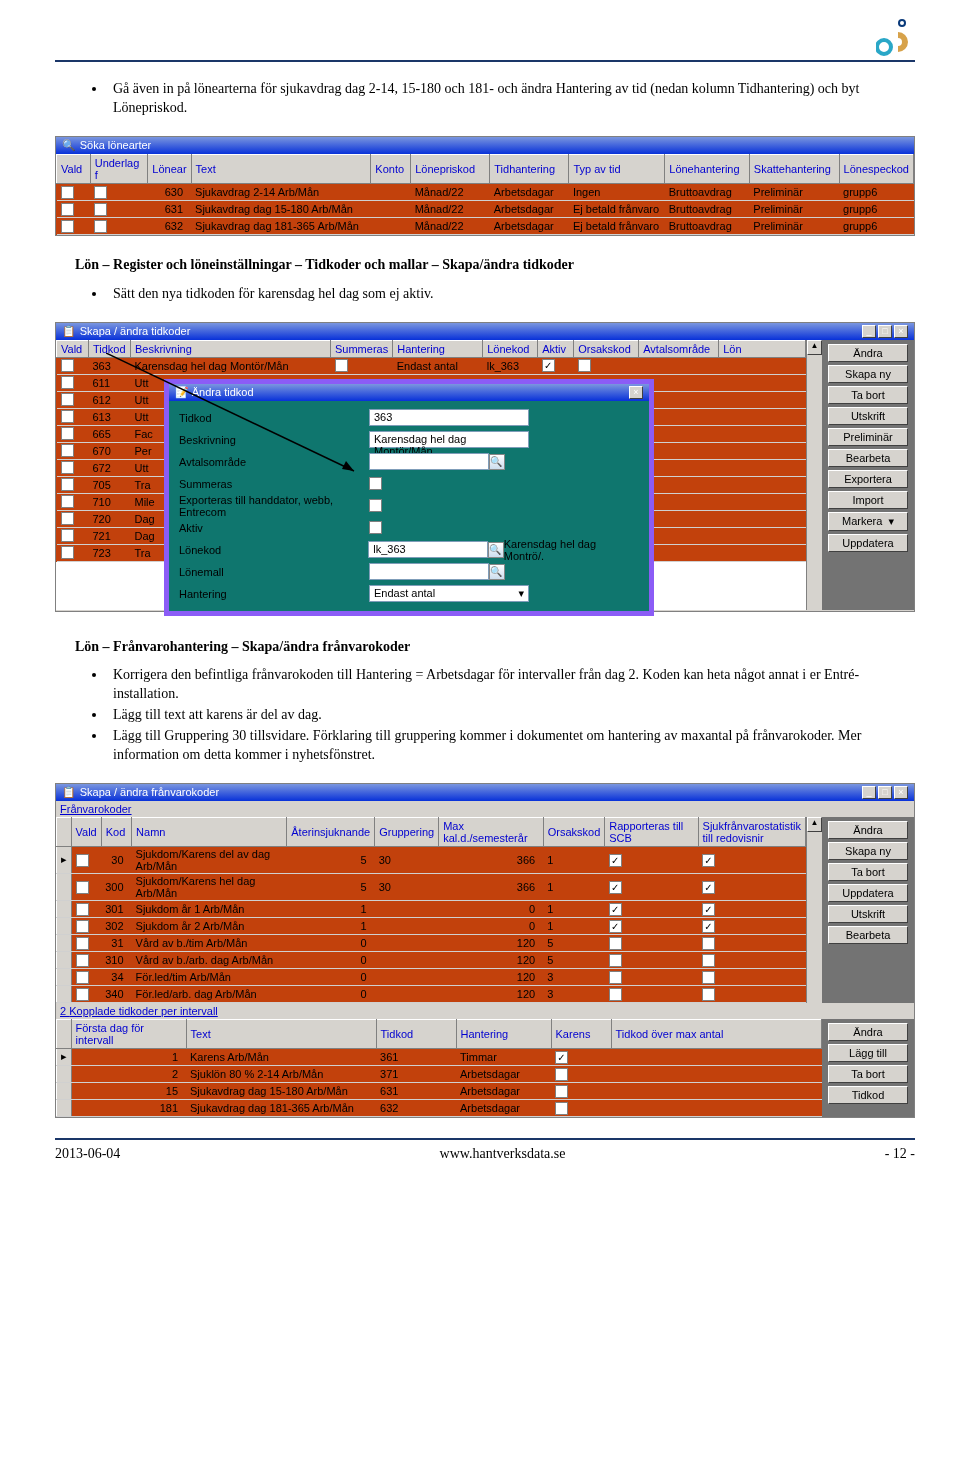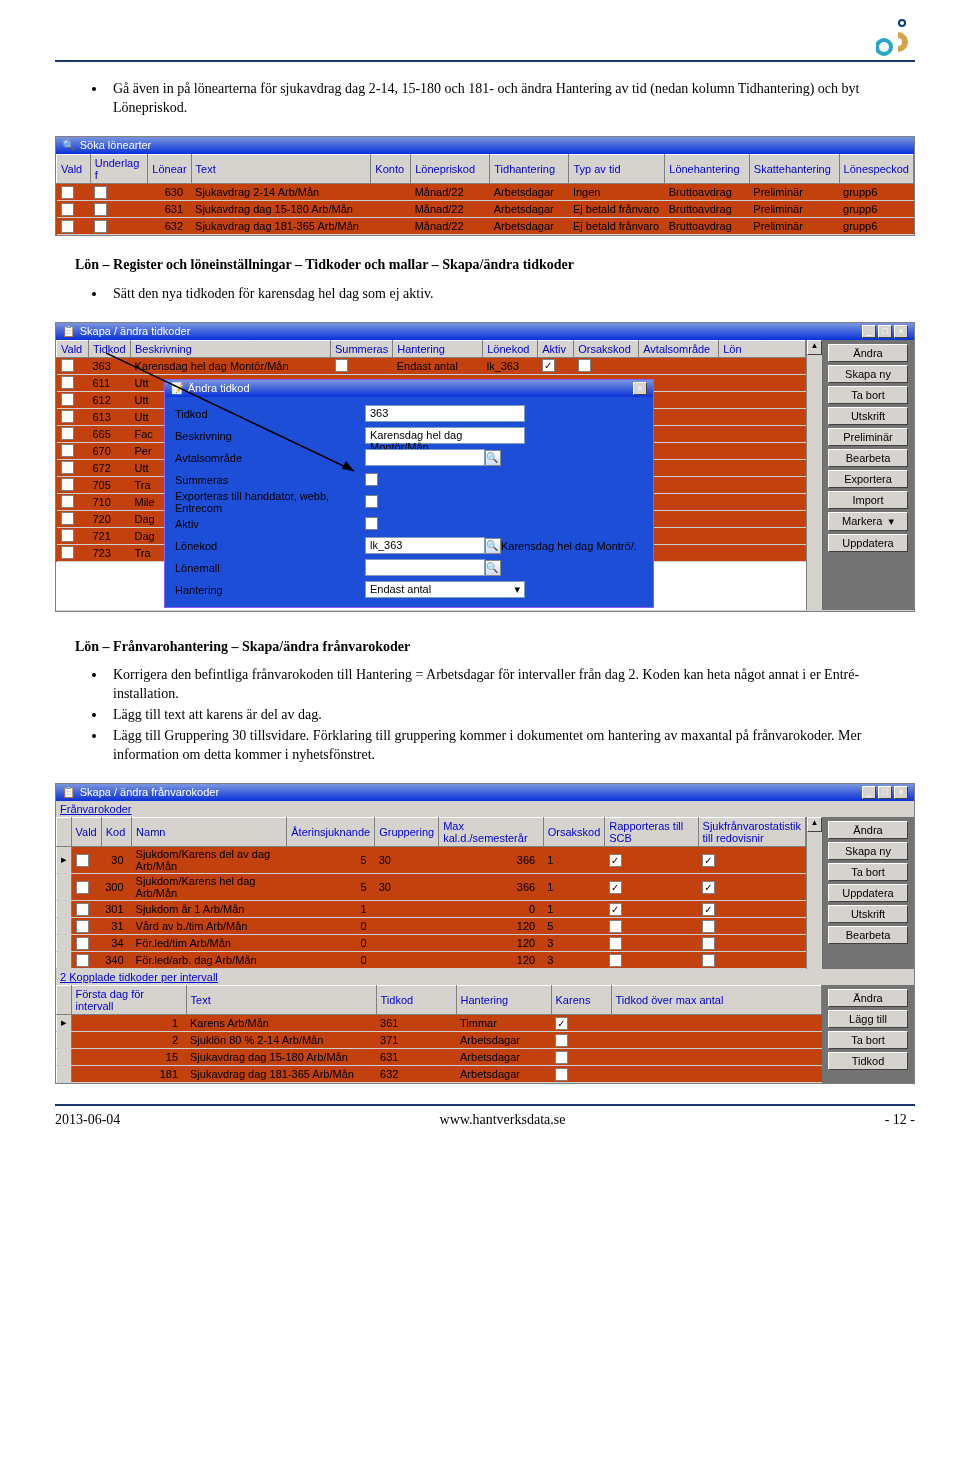--- a/index.html
+++ b/index.html
@@ -20,21 +20,21 @@
   .grid { width: 100%; border-collapse: collapse; background: #c2410c; }
   .grid th { background: #d6d3ce; font-weight: normal; text-align: left; border: 1px solid #808080; border-top-color:#fff; border-left-color:#fff; padding: 2px 4px; font-size: 11px;}
   .grid th.blue { color: #0000d0; }
   .grid td { border-bottom: 1px solid #d0d0d0; padding: 1px 4px; height: 17px; }
   .grid td.num { text-align: right; padding-right: 8px; }
   .cb { width:13px; height:13px; border:1px solid #808080; background:#fff; display:inline-block; vertical-align:middle; text-align:center; font-size:10px; line-height:11px; }
   .row-marker { width: 10px; background:#d6d3ce; border:1px solid #808080; border-top-color:#fff; border-left-color:#fff; }
   .btn-panel { display:flex; flex-direction:column; gap:3px; padding:4px 6px; background:#737373; }
   .wbtn { background:#d6d3ce; border:1px solid #fff; border-right-color:#404040; border-bottom-color:#404040; padding:2px 6px; text-align:center; font-size:11px; min-width:80px; white-space:nowrap; }
   .field { background:#fff; border:1px solid #7f9db9; padding:1px 4px; display:inline-block; height:17px; }
-  .dialog { position:absolute; background:#1d4ed8; border:1px solid #8b5cf6; }
+  .dialog { position:absolute; background:#0f766e; border:5px solid #8b5cf6; }
   .dialog-title { background: linear-gradient(#7a96df,#0831d9); color:#fff; font-size:11px; padding:2px 6px; display:flex; align-items:center; }
   .dialog-body { padding:6px 10px; font-family: Tahoma, sans-serif; font-size:11px; }
   .dialog-row { display:flex; align-items:center; height:22px; }
   .dialog-row .lbl { width:190px; }
   .search-ico { width:16px; height:16px; border:1px solid #888; background:linear-gradient(#fff,#cde); display:inline-block; vertical-align:middle; font-size:10px; text-align:center; line-height:14px; color:#246; }
   .arrow { position:absolute; }
   .section-link { color:#0000d0; text-decoration:underline; padding:2px 4px; display:inline-block; font-size:11px; }
   .footer-line { border-top: 2px solid #1a3668; margin-top: 12px; }
   .footer { display:flex; justify-content:space-between; padding: 6px 0 12px 0; font-family: Georgia, serif; font-size:14px;}
   .scrollbar-v { width:16px; background:#d6d3ce; border-left:1px solid #808080; }
@@ -379,22 +379,46 @@
                   <td class="num">1</td>
                   <td></td>
                   <td class="num">0</td>
                   <td>1</td>
                   <td><span class="cb">✓</span></td>
                   <td><span class="cb">✓</span></td>
                 </tr>
                 <tr>
                   <td class="row-marker"></td>
                   <td><span class="cb"></span></td>
+                  <td class="num">302</td>
+                  <td>Sjukdom år 2 Arb/Mån</td>
+                  <td class="num">1</td>
+                  <td></td>
+                  <td class="num">0</td>
+                  <td>1</td>
+                  <td><span class="cb">✓</span></td>
+                  <td><span class="cb">✓</span></td>
+                </tr>
+                <tr>
+                  <td class="row-marker"></td>
+                  <td><span class="cb"></span></td>
                   <td class="num">31</td>
                   <td>Vård av b./tim Arb/Mån</td>
+                  <td class="num">0</td>
+                  <td></td>
+                  <td class="num">120</td>
+                  <td>5</td>
+                  <td><span class="cb"></span></td>
+                  <td><span class="cb"></span></td>
+                </tr>
+                <tr>
+                  <td class="row-marker"></td>
+                  <td><span class="cb"></span></td>
+                  <td class="num">310</td>
+                  <td>Vård av b./arb. dag Arb/Mån</td>
                   <td class="num">0</td>
                   <td></td>
                   <td class="num">120</td>
                   <td>5</td>
                   <td><span class="cb"></span></td>
                   <td><span class="cb"></span></td>
                 </tr>
                 <tr>
                   <td class="row-marker"></td>
                   <td><span class="cb"></span></td>

